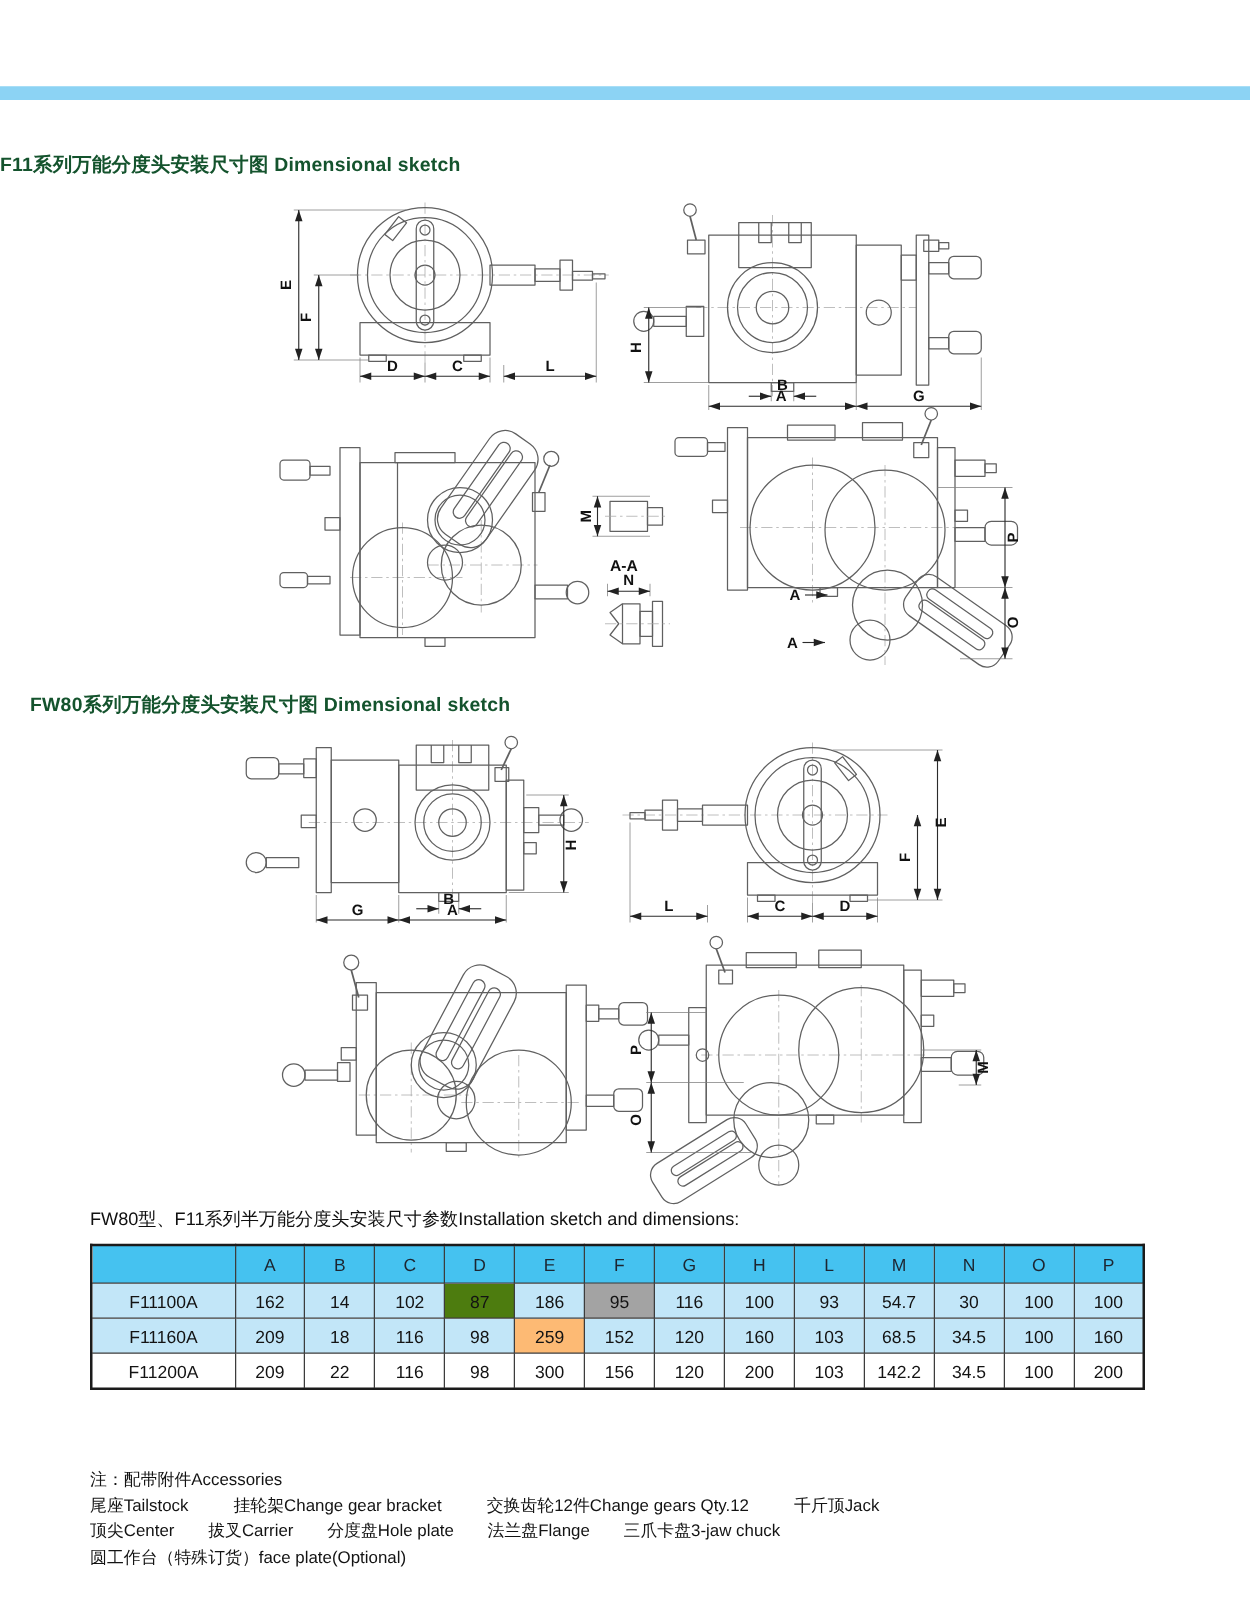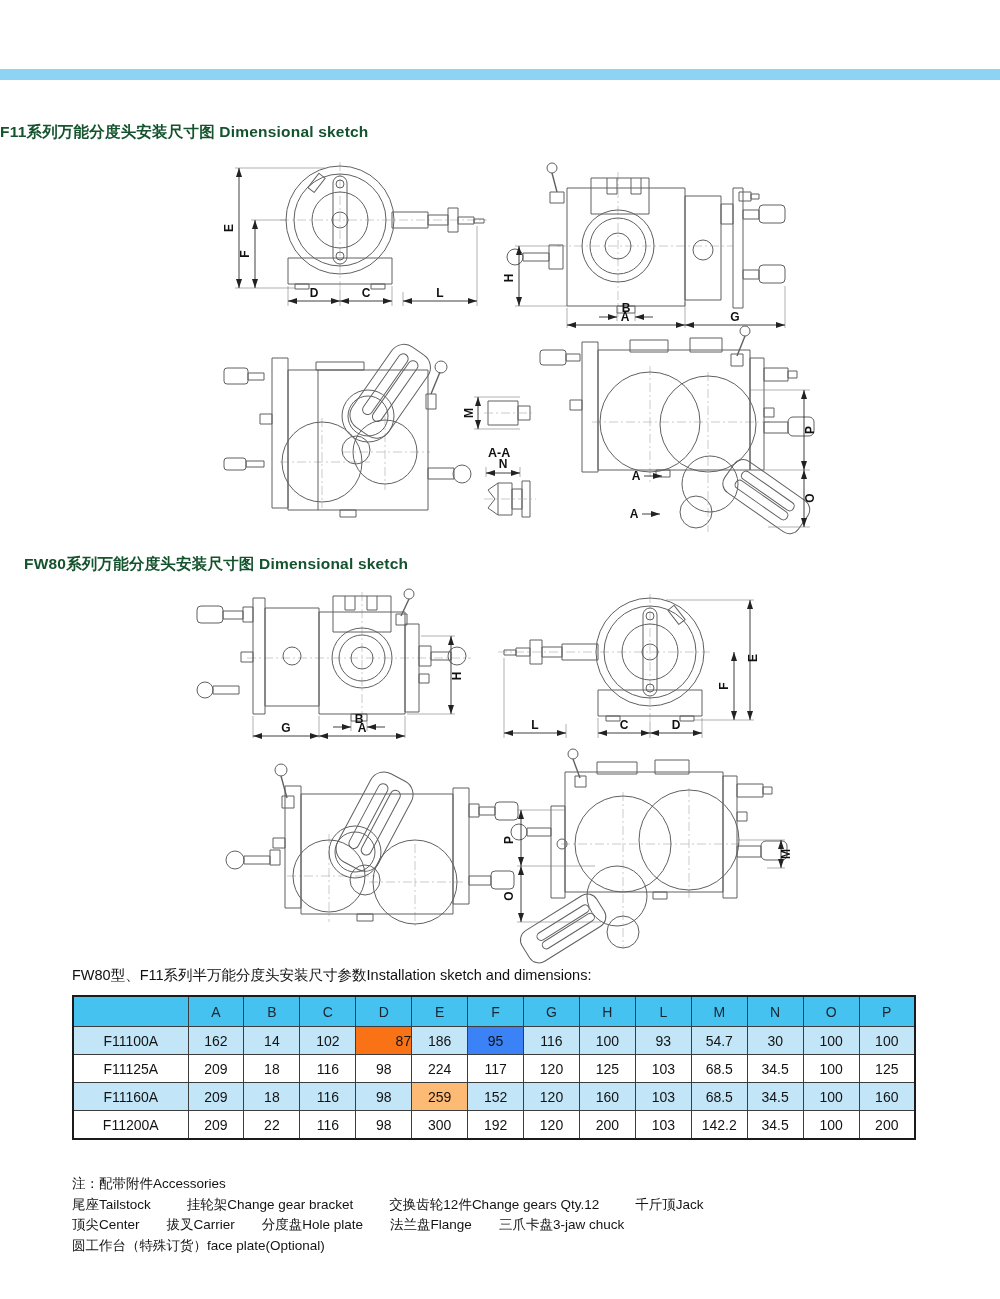--- a/index.html
+++ b/index.html
@@ -475,46 +475,30 @@
         <th style="background: rgb(69, 194, 240);">O</th>
         <th style="background: rgb(69, 194, 240);">P</th>
       </tr>
   </thead>
   <tbody>
       <tr class="alt">
         <td style="background: rgb(194, 230, 248);">F11100A</td>
         <td style="background: rgb(194, 230, 248);">162</td>
         <td style="background: rgb(194, 230, 248);">14</td>
         <td style="background: rgb(194, 230, 248); margin-top: 24px;">102</td>
-        <td style="background: #f97316; text-align: right;">87</td>
+        <td style="background: #4d7c0f;">87</td>
         <td style="background: rgb(194, 230, 248);">186</td>
-        <td style="background: #3b82f6;">95</td>
+        <td style="background: #a3a3a3;">95</td>
         <td style="background: rgb(194, 230, 248);">116</td>
         <td style="background: rgb(194, 230, 248);">100</td>
         <td style="background: rgb(194, 230, 248);">93</td>
         <td style="background: rgb(194, 230, 248);">54.7</td>
         <td style="background: rgb(194, 230, 248);">30</td>
         <td style="background: rgb(194, 230, 248);">100</td>
         <td style="background: rgb(194, 230, 248);">100</td>
-      </tr>
-      <tr>
-        <td>F11125A</td>
-        <td>209</td>
-        <td>18</td>
-        <td>116</td>
-        <td>98</td>
-        <td>224</td>
-        <td>117</td>
-        <td>120</td>
-        <td>125</td>
-        <td>103</td>
-        <td>68.5</td>
-        <td>34.5</td>
-        <td>100</td>
-        <td>125</td>
       </tr>
       <tr class="alt">
         <td style="background: rgb(194, 230, 248);">F11160A</td>
         <td style="background: rgb(194, 230, 248);">209</td>
         <td style="background: rgb(194, 230, 248);">18</td>
         <td style="background: rgb(194, 230, 248);">116</td>
         <td style="background: rgb(194, 230, 248);">98</td>
         <td style="background: #fdba74;">259</td>
         <td style="background: rgb(194, 230, 248); margin-top: 36px;">152</td>
         <td style="background: rgb(194, 230, 248);">120</td>
@@ -525,21 +509,21 @@
         <td style="background: rgb(194, 230, 248);">100</td>
         <td style="background: rgb(194, 230, 248);">160</td>
       </tr>
       <tr>
         <td>F11200A</td>
         <td>209</td>
         <td>22</td>
         <td>116</td>
         <td>98</td>
         <td>300</td>
-        <td>192</td>
+        <td>156</td>
         <td>120</td>
         <td>200</td>
         <td>103</td>
         <td>142.2</td>
         <td>34.5</td>
         <td>100</td>
         <td>200</td>
       </tr>
     </tbody>
 </table>

